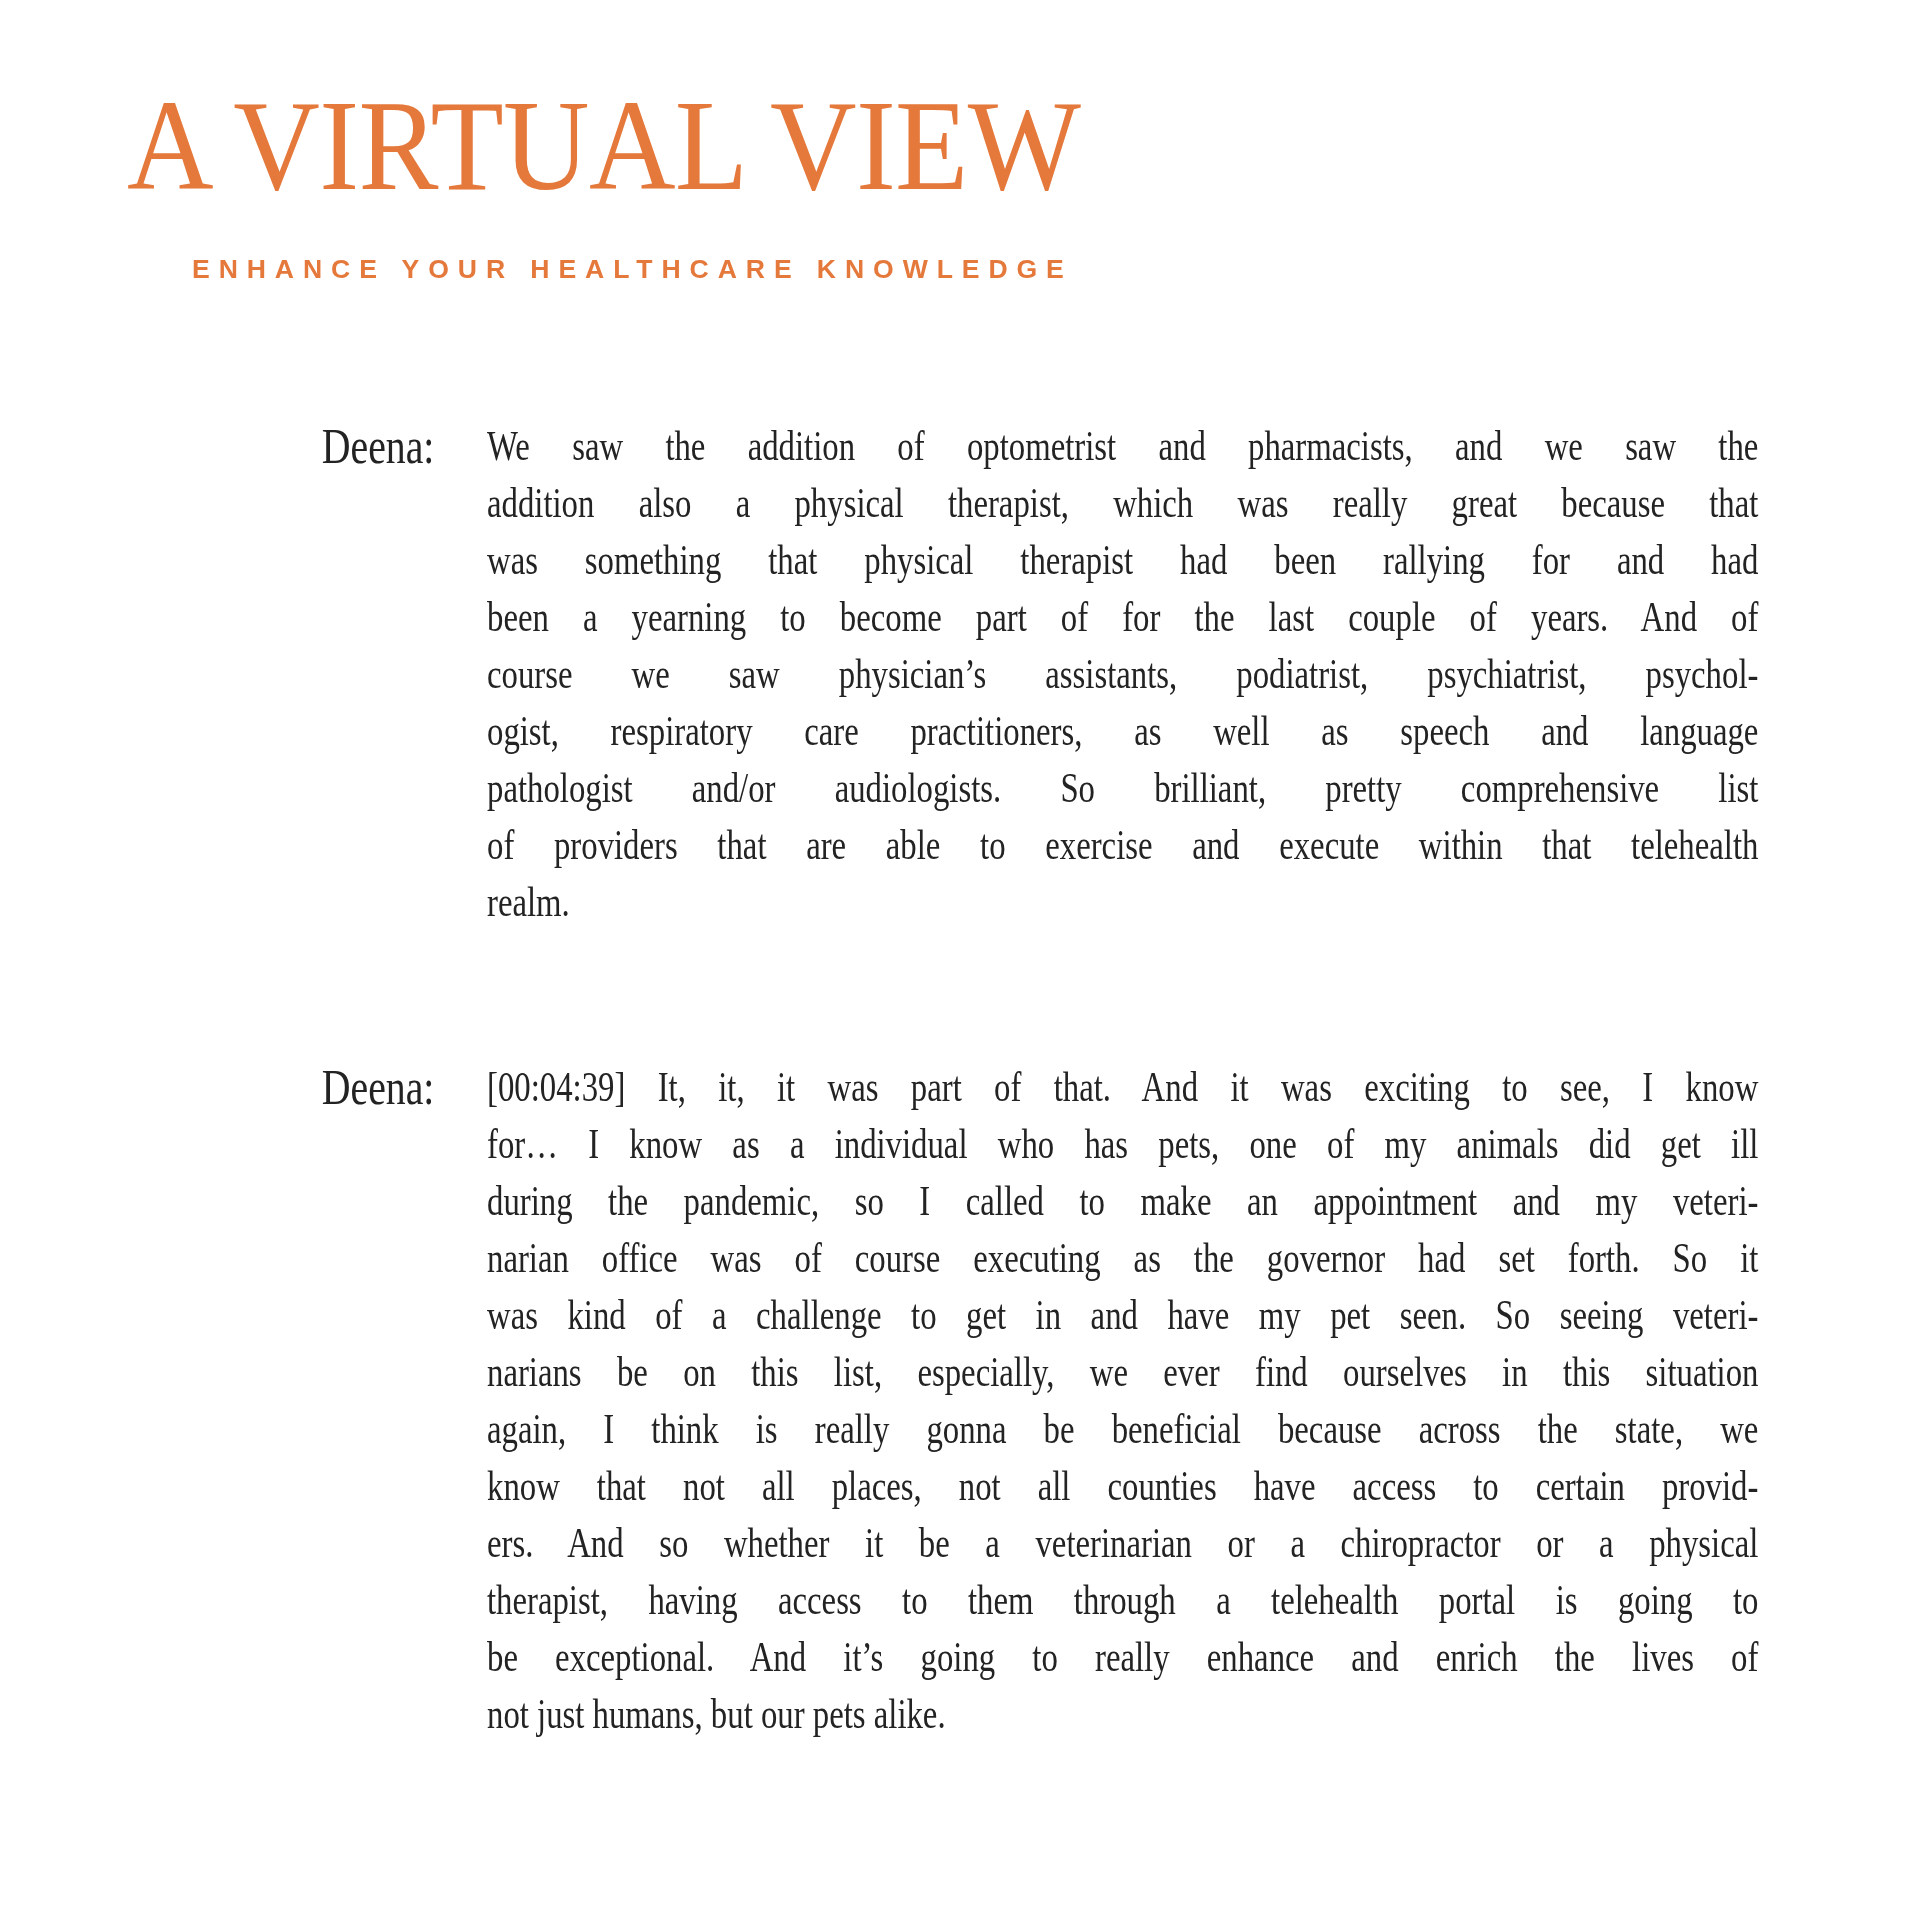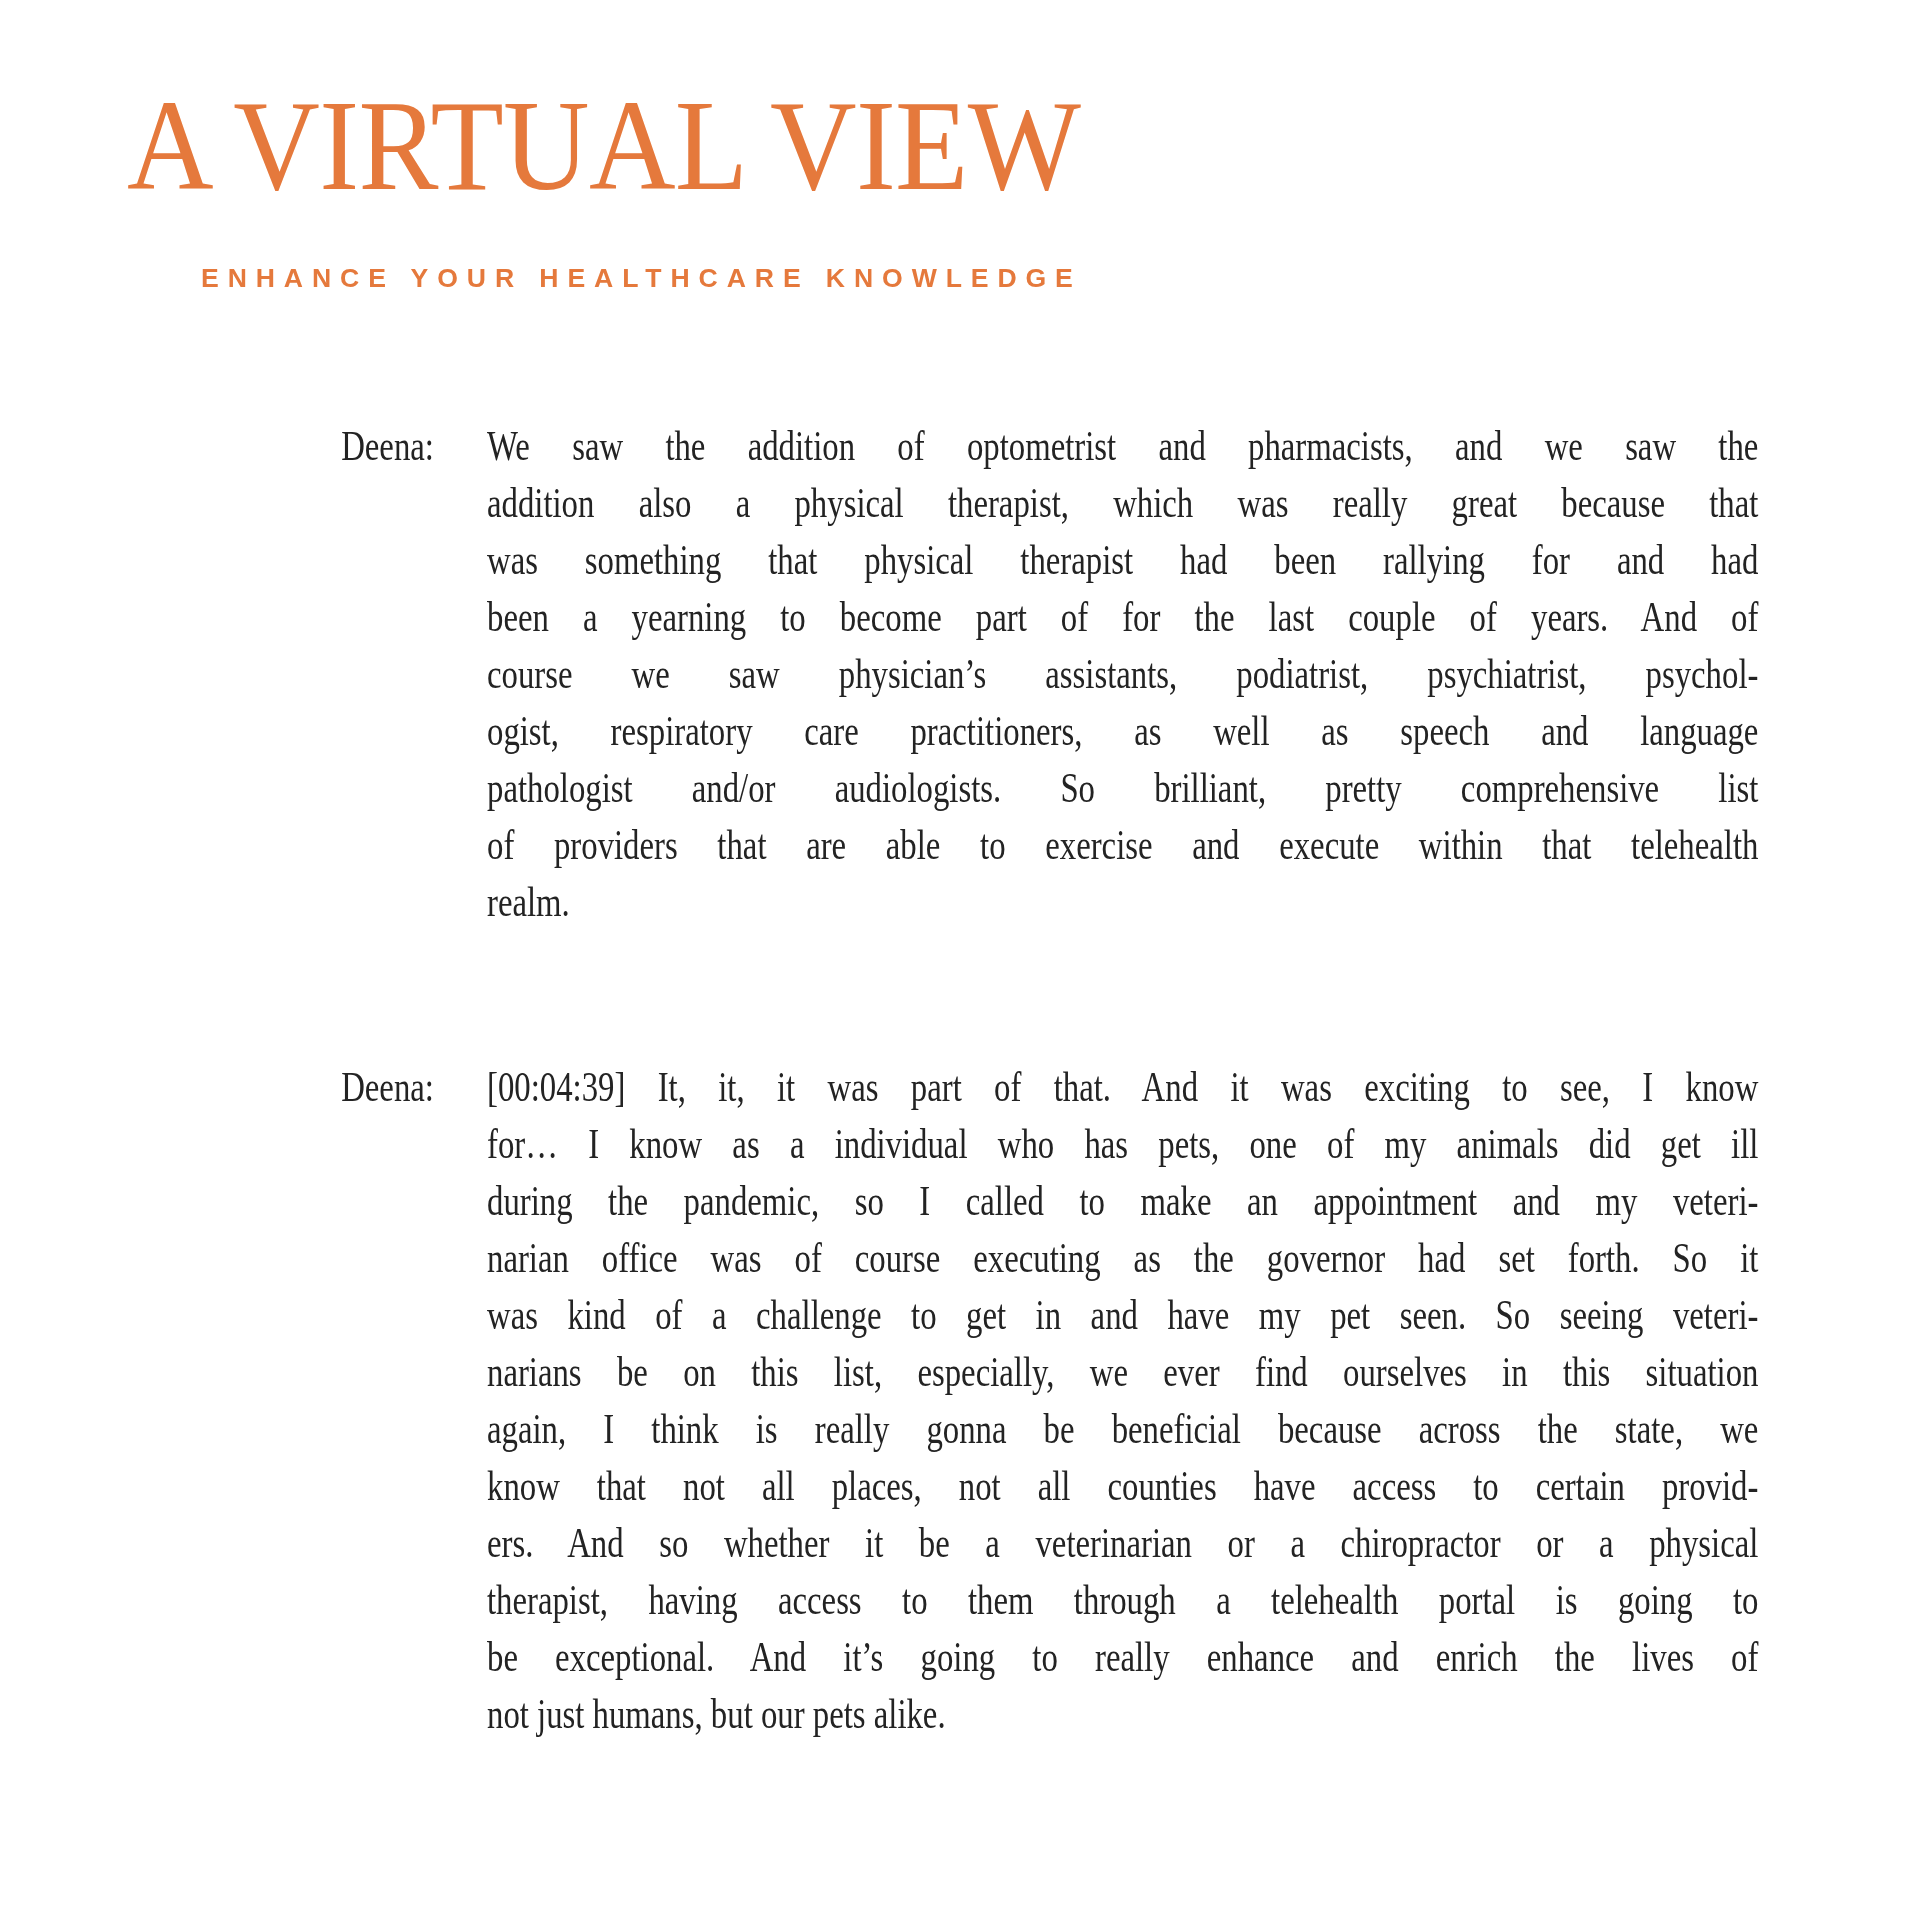--- a/index.html
+++ b/index.html
@@ -30,30 +30,30 @@
     font-family:"Liberation Serif","DejaVu Serif",serif;
     font-size:129px;line-height:129px;font-weight:normal;
     color:var(--orange);white-space:nowrap;
     transform:scaleX(0.93);transform-origin:left top;
     letter-spacing:-0.8px;margin:0;
   }
   .subtitle{
     position:absolute;left:185px;top:247px;
     font-family:"Liberation Sans","DejaVu Sans",sans-serif;
     font-size:26.6px;line-height:31px;font-weight:bold;
-    letter-spacing:8.9px;color:var(--orange);white-space:nowrap;margin:16px;text-align:center;
+    letter-spacing:8.9px;color:var(--orange);white-space:nowrap;margin:7px;text-align:center;
   }
   
   .transcript{position:absolute;left:119px;top:418px;width:1656px;}
   .para{
     display:grid;grid-template-columns:315px 53px 1271px;
     margin:0 0 64px 0;
   }
   .para:last-child{margin-bottom:0;}
-  .speaker-cell{text-align:right;font-size:42px;line-height:57px;}
+  .speaker-cell{text-align:right;font-size:51px;line-height:57px;}
   .speaker-inner{display:inline-block;transform:scaleX(0.78);transform-origin:right top;white-space:nowrap;}
   .gap-cell{}
   .lines{
     width:1630px;transform:scaleX(0.78);transform-origin:left top;
   }
   .line{
     font-size:42px;line-height:57px;letter-spacing:0;
     text-align:justify;text-align-last:justify;-moz-text-align-last:justify;
     white-space:normal;
   }

